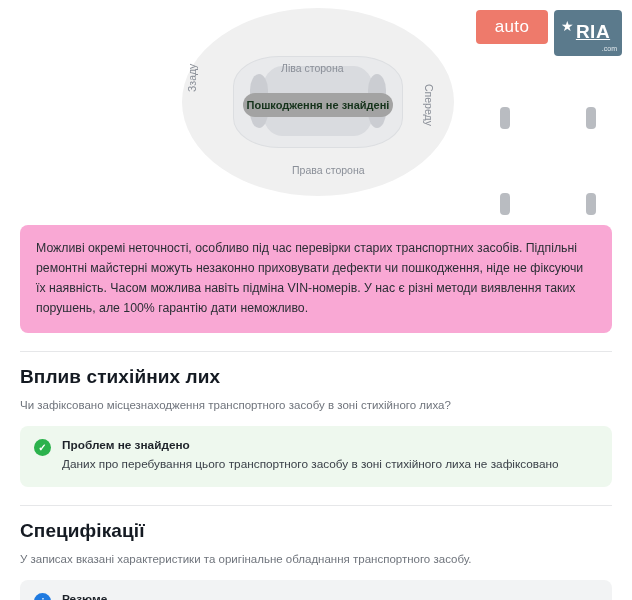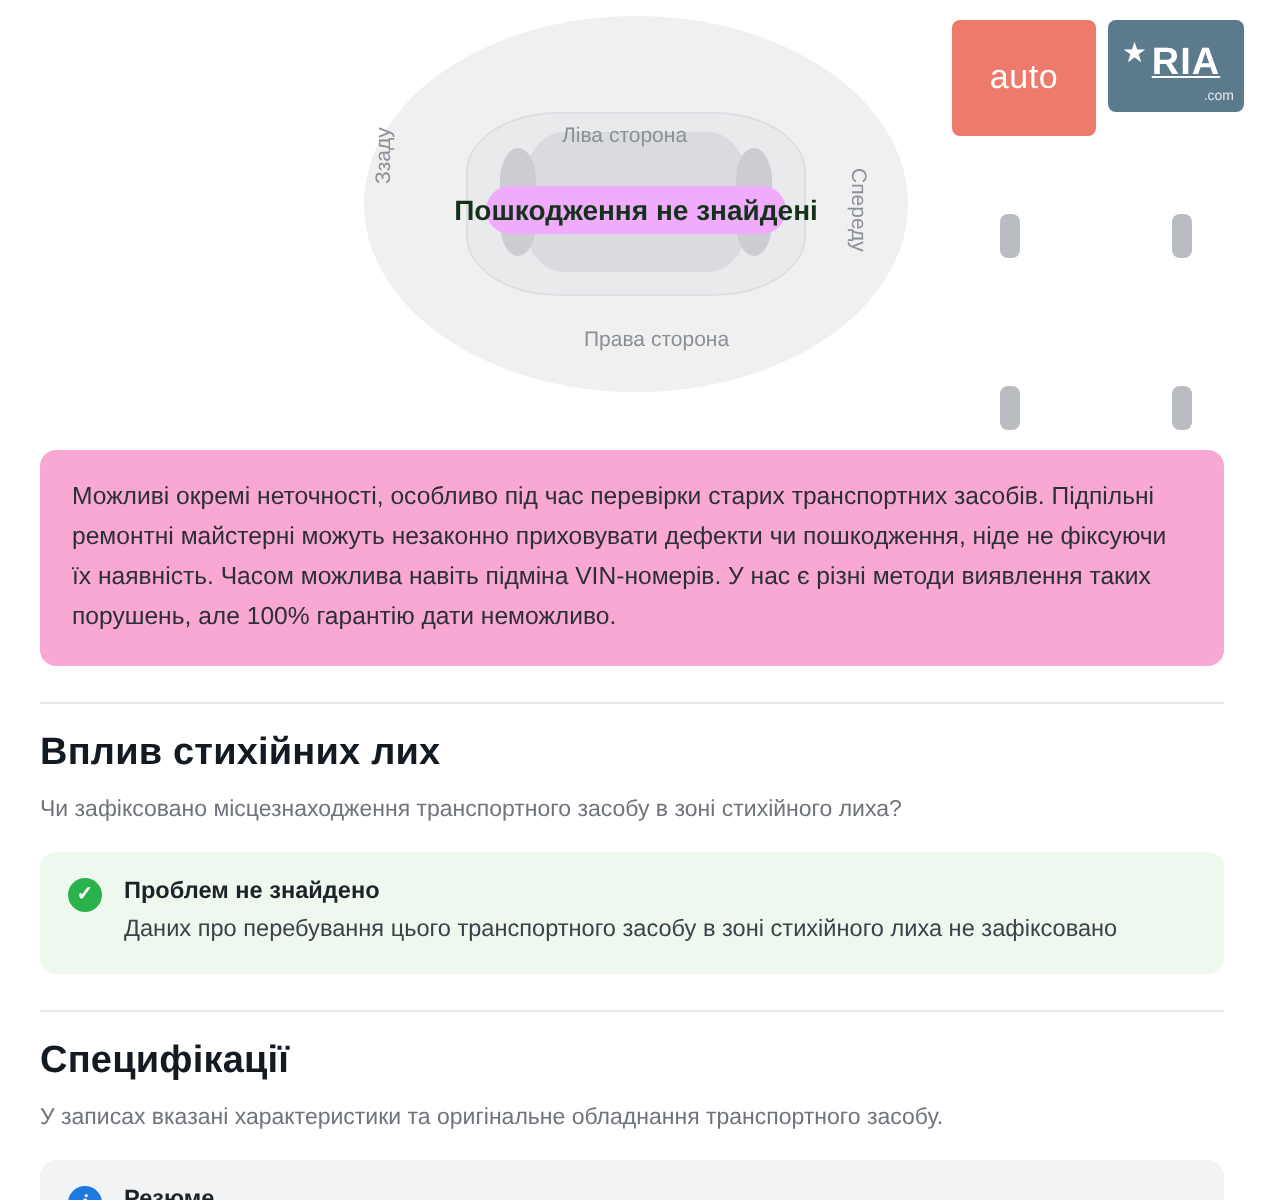--- a/index.html
+++ b/index.html
@@ -24,21 +24,21 @@
   .brand-row {
     position: absolute;
     top: 10px;
     right: 10px;
     display: flex;
     gap: 6px;
     z-index: 20;
   }
   .badge-auto {
     width: 72px;
-    height: 58px;
+    height: 34px;
     background: #ee7a6b;
     border-radius: 4px;
     display: flex;
     align-items: center;
     justify-content: center;
     color: #ffffff;
     font-size: 17px;
     letter-spacing: .3px;
   }
   .badge-ria {
@@ -141,27 +141,27 @@
   .w2 { left: 352px; top: 50px; }
   .w3 { left: 266px; top: 136px; }
   .w4 { left: 352px; top: 136px; }
 
   .status-pill {
     position: absolute;
     left: 243px;
     top: 93px;
     width: 150px;
     height: 24px;
-    background: #f0abfc;
+    background: #a3a3a3;
     border-radius: 12px;
     display: flex;
     align-items: center;
     justify-content: center;
     color: #14321a;
-    font-size: 14px;
+    font-size: 11px;
     font-weight: bold;
     white-space: nowrap;
   }
 
   .side-label {
     position: absolute;
     color: #8a8f98;
     font-size: 10.5px;
     white-space: nowrap;
   }

